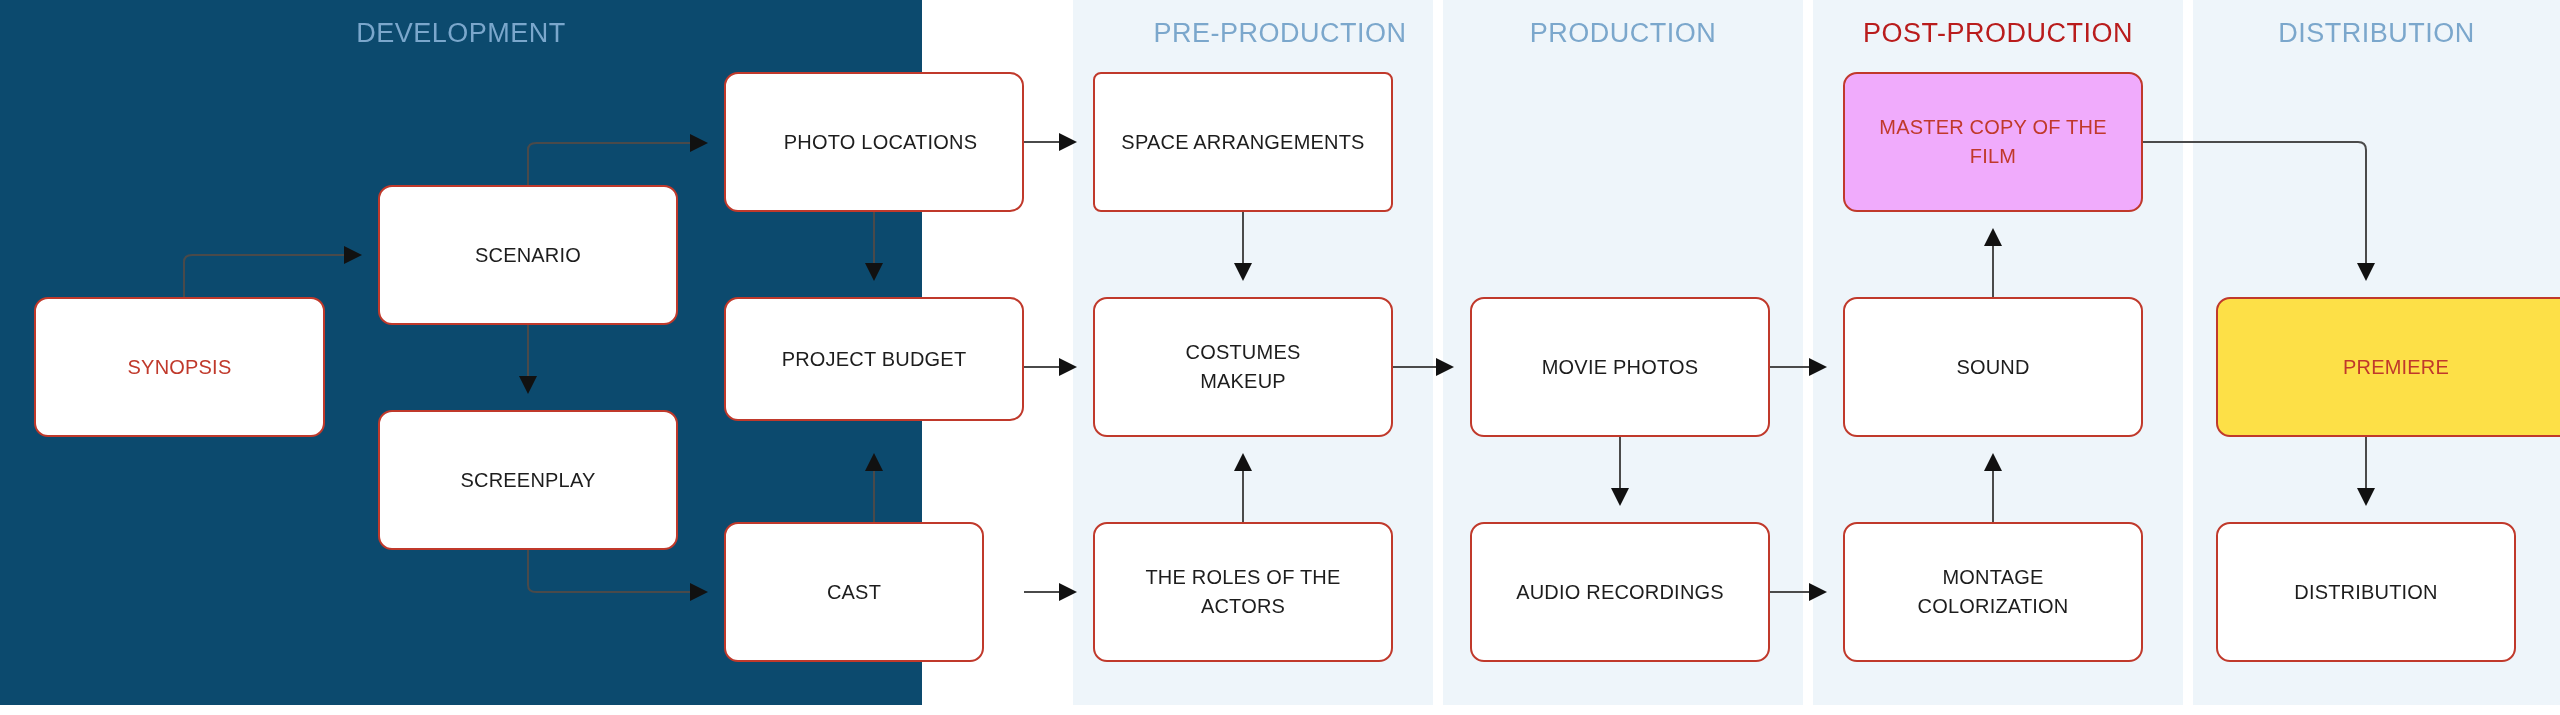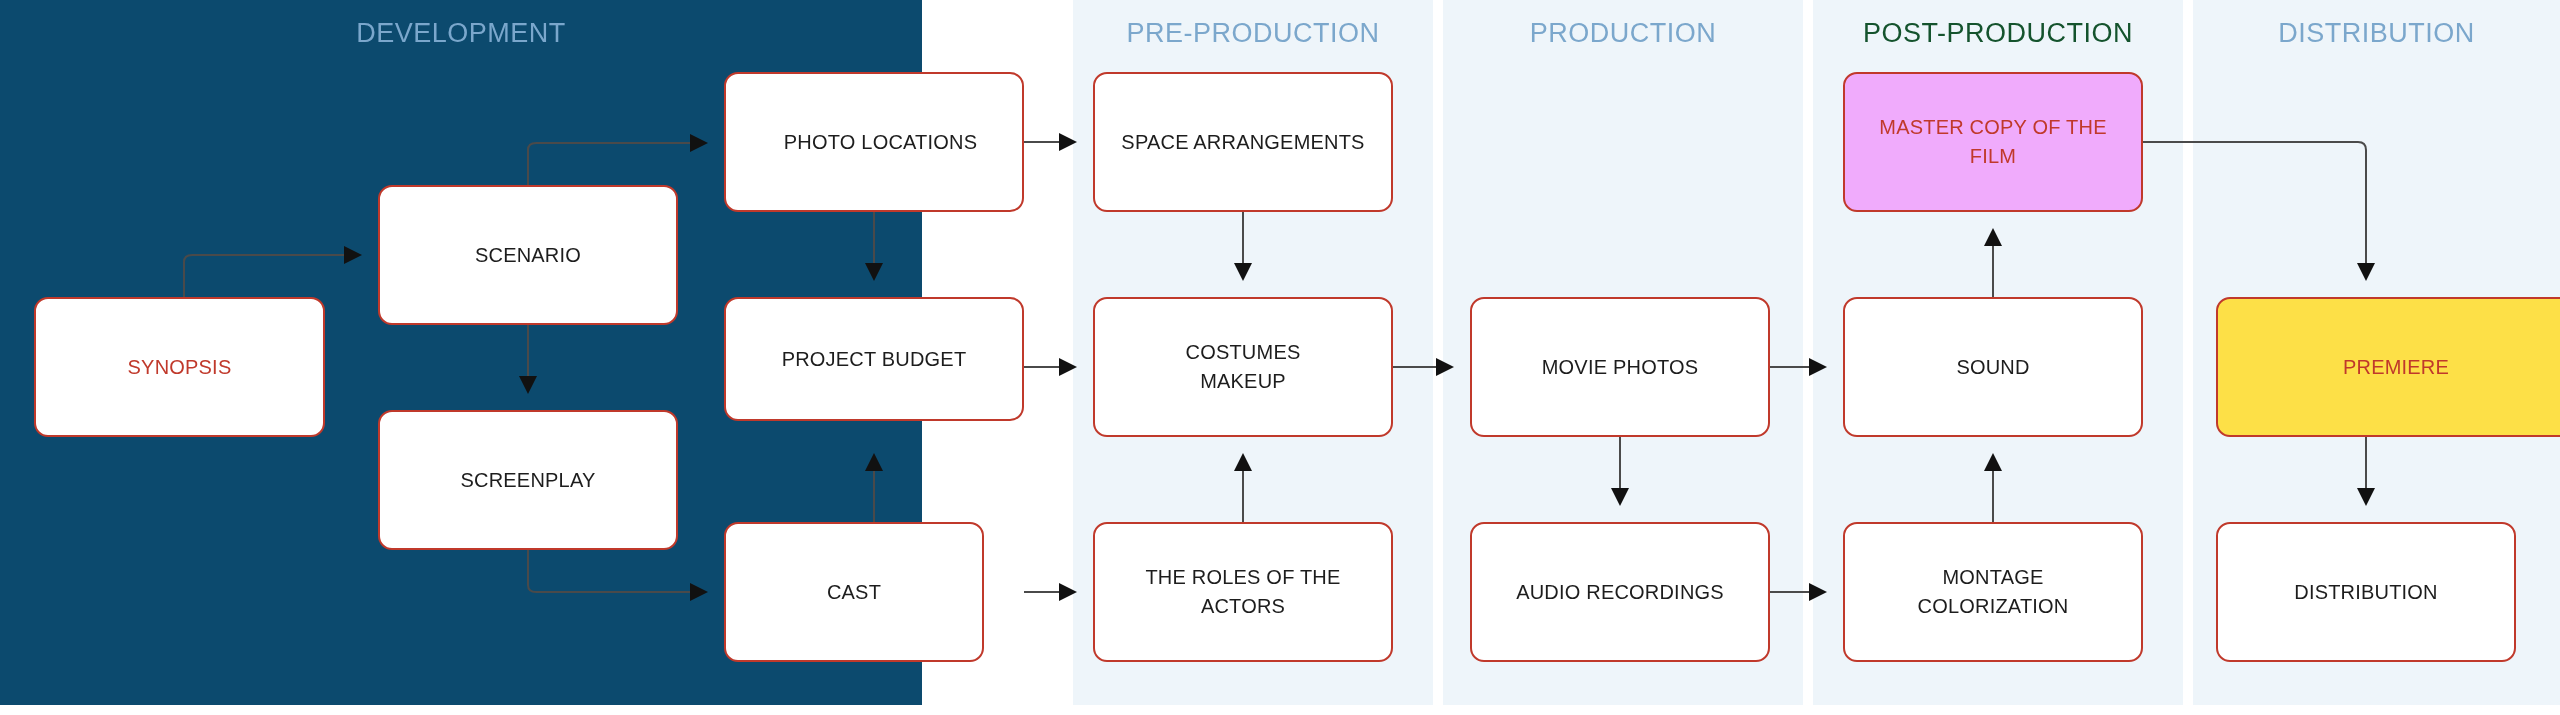--- a/index.html
+++ b/index.html
@@ -62,27 +62,27 @@
 </head>
 <body>
 
 <div id="stage">
 
   <div id="bands-layer">
       <div class="band" style="left: 0px; width: 922px; background: #0c4a6e;">
         <div class="band-header" style="color: rgb(123, 167, 204);">DEVELOPMENT</div>
       </div>
       <div class="band" style="left: 1073px; width: 360px; background: rgb(238, 245, 250);">
-        <div class="band-header" style="color: rgb(123, 167, 204);">PRE-PRODUCTION</div>
+        <div class="band-header" style="color: rgb(123, 167, 204); padding-left: 27px;">PRE-PRODUCTION</div>
       </div>
       <div class="band" style="left: 1443px; width: 360px; background: rgb(238, 245, 250);">
         <div class="band-header" style="color: rgb(123, 167, 204);">PRODUCTION</div>
       </div>
       <div class="band" style="left: 1813px; width: 370px; background: rgb(238, 245, 250);">
-        <div class="band-header" style="color: #14532d;">POST-PRODUCTION</div>
+        <div class="band-header" style="color: #b91c1c;">POST-PRODUCTION</div>
       </div>
       <div class="band" style="left: 2193px; width: 367px; background: rgb(238, 245, 250);">
         <div class="band-header" style="color: rgb(123, 167, 204);">DISTRIBUTION</div>
       </div>
     </div>
 
   <svg class="edges" viewBox="0 0 2560 715" xmlns="http://www.w3.org/2000/svg">
     <defs>
       <marker id="arrowhead" markerWidth="9" markerHeight="9" refX="8" refY="4.5" orient="auto" markerUnits="strokeWidth">
         <path d="M 0 0 L 9 4.5 L 0 9 z" fill="#111111"></path>
@@ -123,21 +123,21 @@
       </div>
       <div class="node" style="left: 724px; top: 72px; width: 300px; height: 140px; border-color: rgb(192, 57, 43); background: rgb(255, 255, 255); color: rgb(29, 29, 29); padding-left: 13px;">
         <span class="label">PHOTO LOCATIONS</span>
       </div>
       <div class="node" style="left: 724px; top: 297px; width: 300px; height: 124px; border-color: rgb(192, 57, 43); background: rgb(255, 255, 255); color: rgb(29, 29, 29);">
         <span class="label">PROJECT BUDGET</span>
       </div>
       <div class="node" style="left: 724px; top: 522px; width: 260px; height: 140px; border-color: rgb(192, 57, 43); background: rgb(255, 255, 255); color: rgb(29, 29, 29);">
         <span class="label">CAST</span>
       </div>
-      <div class="node" style="left: 1093px; top: 72px; width: 300px; height: 140px; border-color: rgb(192, 57, 43); background: rgb(255, 255, 255); color: rgb(29, 29, 29);">
+      <div class="node" style="left: 1093px; top: 72px; width: 300px; height: 140px; border-color: rgb(192, 57, 43); background: rgb(255, 255, 255); color: rgb(29, 29, 29); border-radius: 8px;">
         <span class="label">SPACE ARRANGEMENTS</span>
       </div>
       <div class="node" style="left: 1093px; top: 297px; width: 300px; height: 140px; border-color: rgb(192, 57, 43); background: rgb(255, 255, 255); color: rgb(29, 29, 29);">
         <span class="label">COSTUMES
 MAKEUP</span>
       </div>
       <div class="node" style="left: 1093px; top: 522px; width: 300px; height: 140px; border-color: rgb(192, 57, 43); background: rgb(255, 255, 255); color: rgb(29, 29, 29);">
         <span class="label">THE ROLES OF THE ACTORS</span>
       </div>
       <div class="node" style="left: 1470px; top: 297px; width: 300px; height: 140px; border-color: rgb(192, 57, 43); background: rgb(255, 255, 255); color: rgb(29, 29, 29);">

